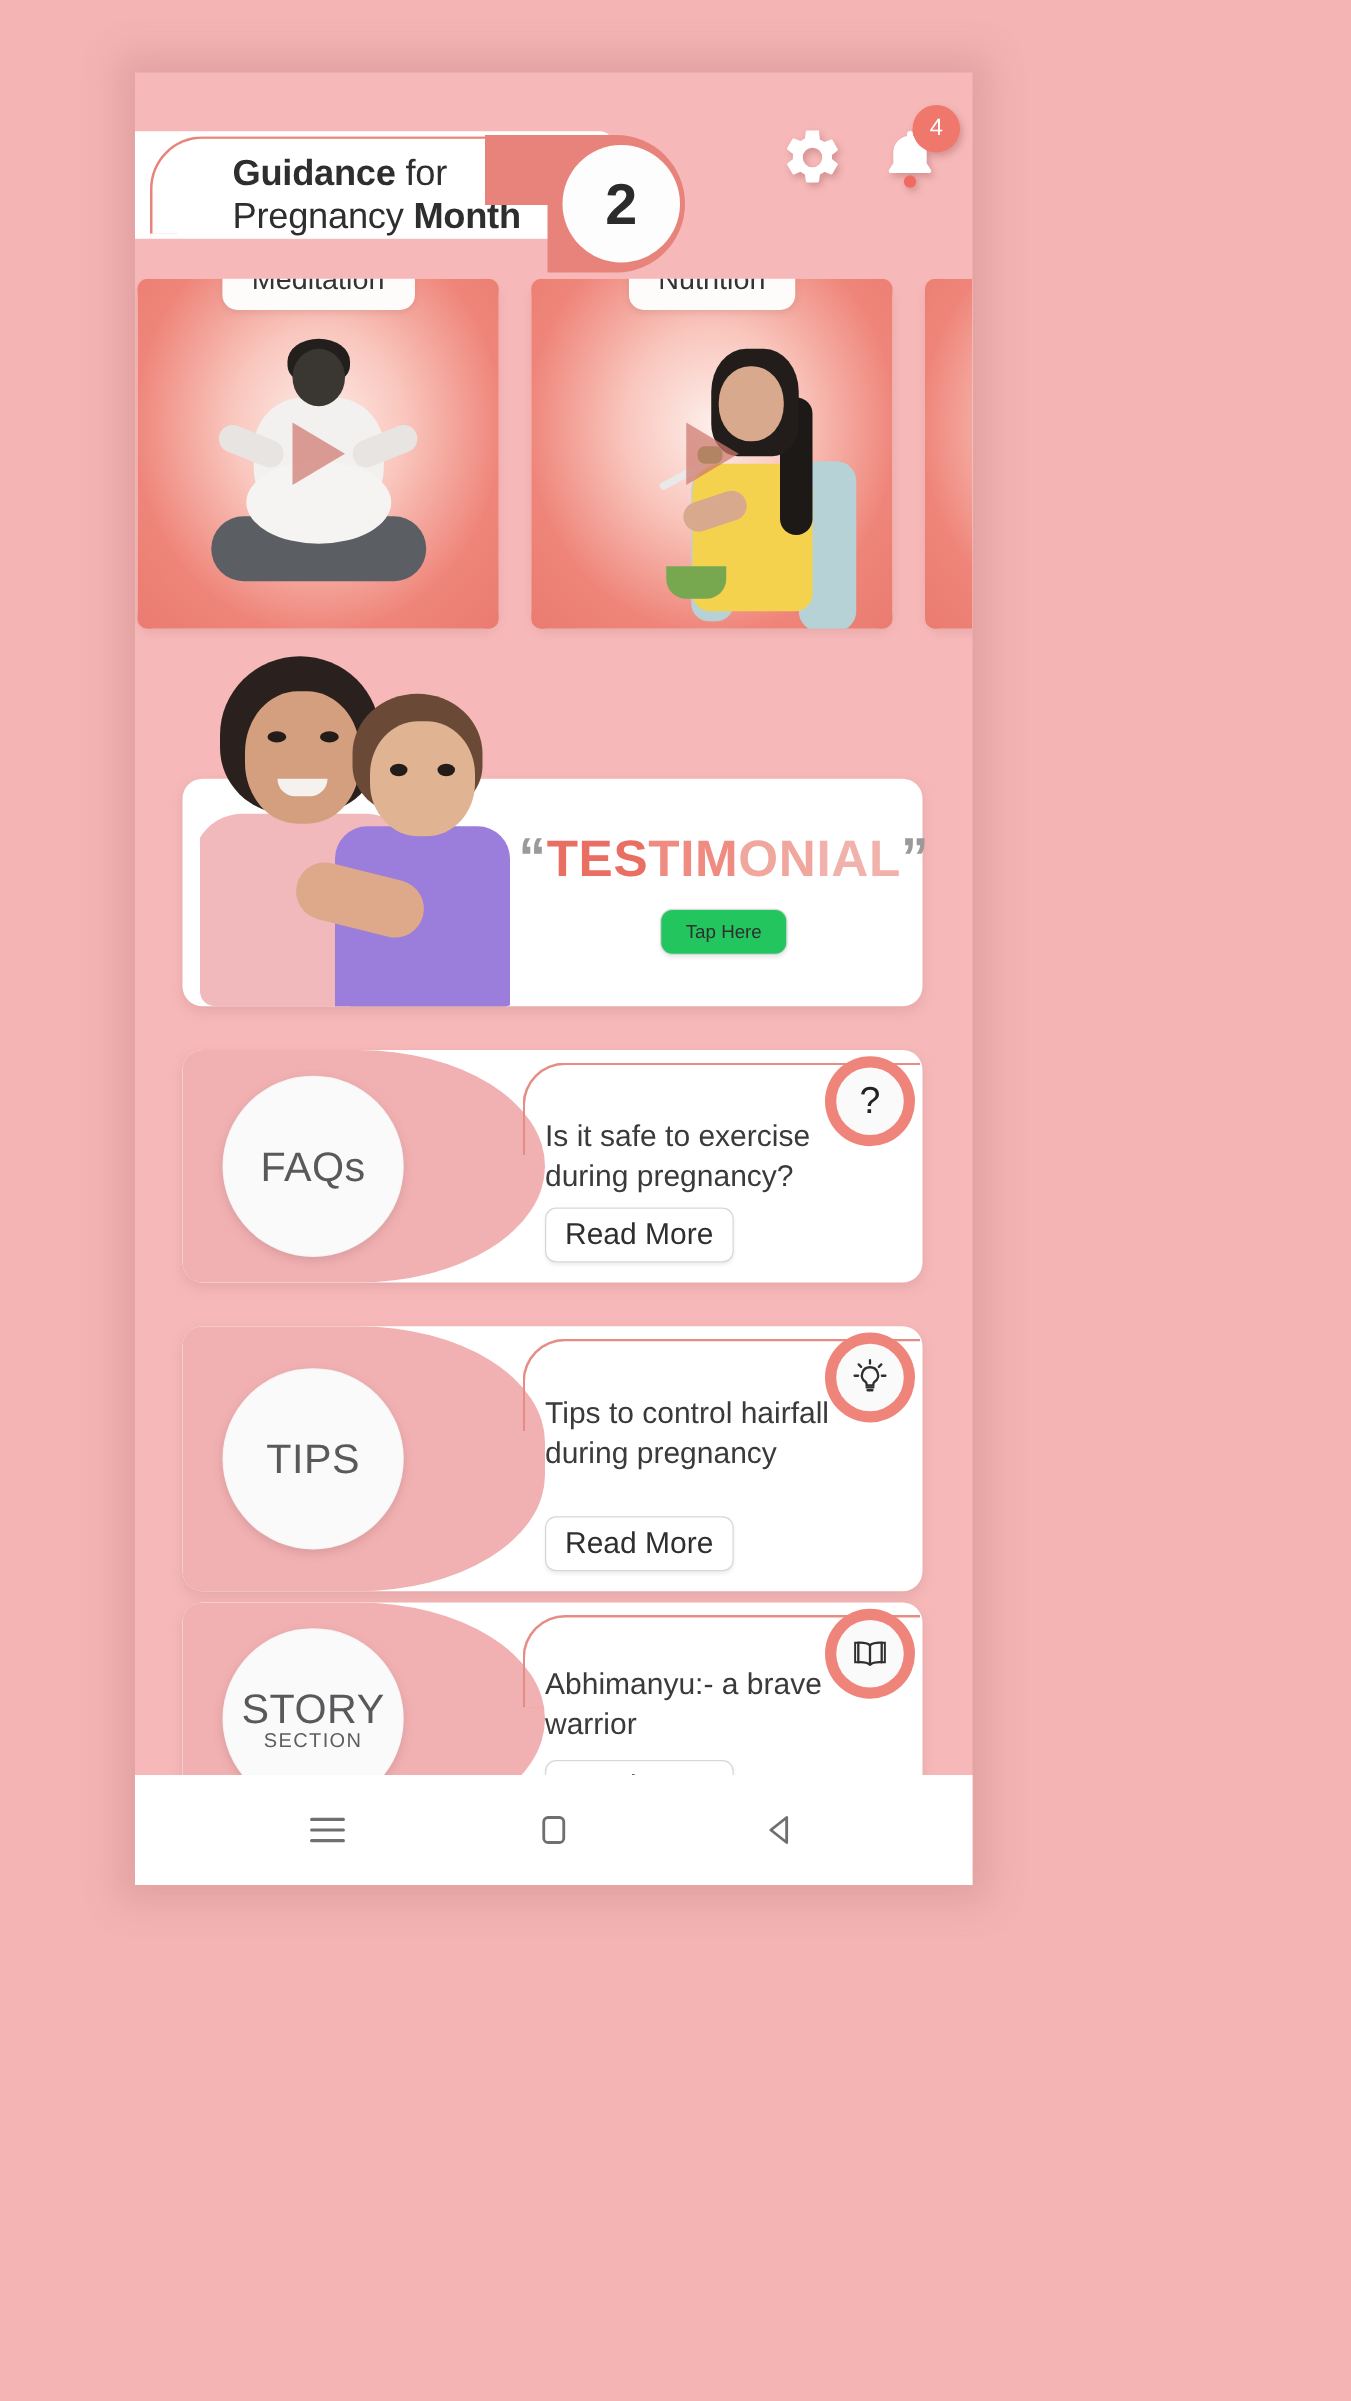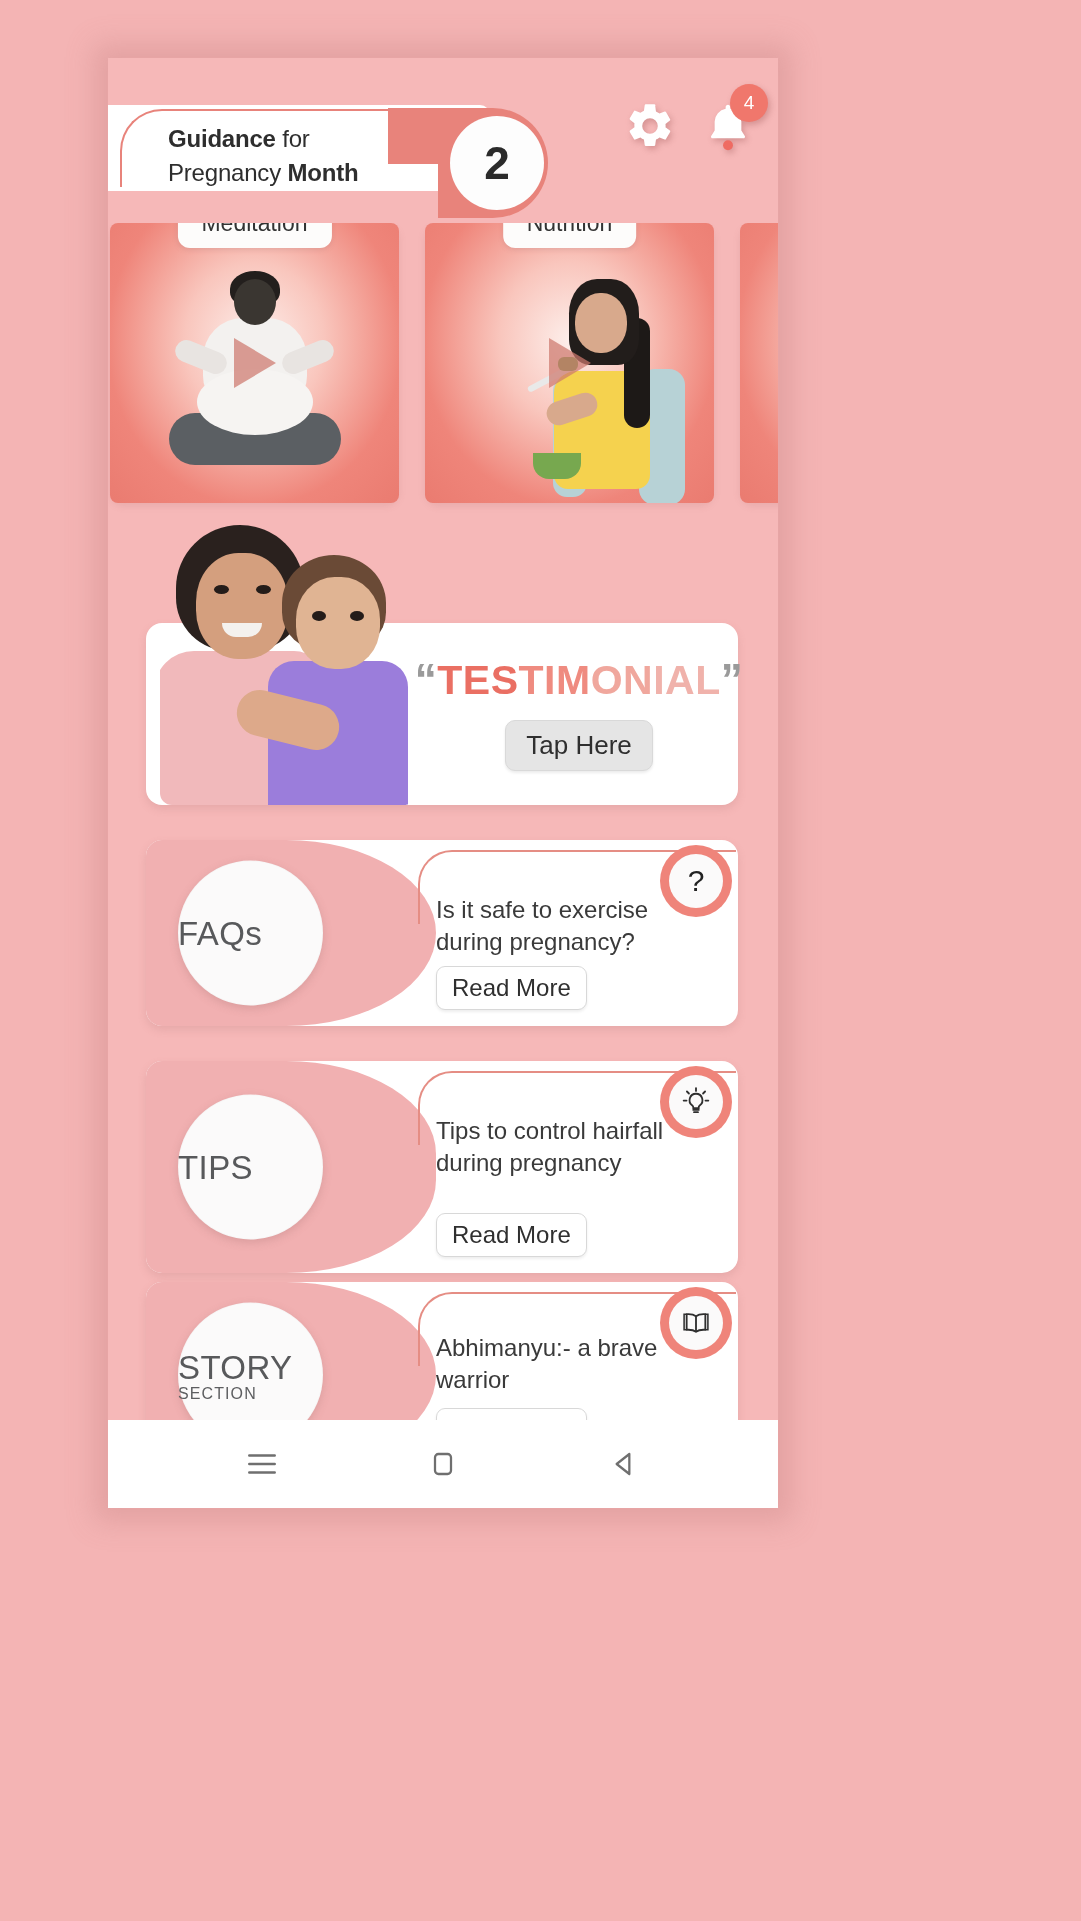--- a/index.html
+++ b/index.html
@@ -35,23 +35,23 @@
     border-radius: 40px 0 0 40px;
     border-top: 2.5px solid #e8837b;
     border-left: 2.5px solid #e8837b;
     border-top-left-radius: 42px;
     border-bottom-left-radius: 0;
     border-bottom: none;
     border-right: none;
     overflow: visible;
   }
   #header-title {
-    position: absolute; left: 60px; top: 64px;
+    position: absolute; left: 78px; top: 64px;
     width: 260px;
-    font-size: 24px; line-height: 34px;
+    font-size: 29px; line-height: 34px;
     color: #2e2e2e; letter-spacing: -0.2px;
   }
   #header-title .light { font-weight: 400; }
   #header-title .bold  { font-weight: 700; }
 
   #month-blob {
     position: absolute; left: 330px; top: 50px;
     width: 110px; height: 110px;
     background: #e8837b;
     border-radius: 0 55px 55px 0;
@@ -180,23 +180,23 @@
   #testimonial-word {
     font-size: 41px; font-weight: 700; letter-spacing: 0.5px;
     display: flex; align-items: center;
   }
   .q-mark { color: #9a9a9a; font-size: 44px; font-weight: 700; line-height: 0.6; }
   .tm-1 { color: #ea6f63; }
   .tm-2 { color: #ef8b80; }
   .tm-3 { color: #f0a79d; }
   .tm-4 { color: #f0b2ab; }
   .tap-btn {
-    background: #e5e5e5; border: 1.6px solid #d9d9d9;
+    background: #22c55e; border: 1.6px solid #d9d9d9;
     border-radius: 10px; padding: 9px 20px;
-    font-size: 26px; color: #2f2f2f;
+    font-size: 15px; color: #2f2f2f;
     box-shadow: 0 2px 3px rgba(0,0,0,0.08);
   }
 
   
   .info-card {
     position: absolute; left: 38px;
     width: 592px;
     background: #ffffff;
     border-radius: 16px;
     box-shadow: 0 4px 9px rgba(170,110,110,0.20);
@@ -212,21 +212,21 @@
     background: #f1b0b1;
     border-radius: 0 150px 150px 0 / 0 93px 93px 0;
   }
   .blob-circle {
     position: absolute; left: 32px; top: 50%;
     transform: translateY(-50%);
     width: 145px; height: 145px;
     background: #fbfafa;
     border-radius: 50%;
     display: flex; flex-direction: column;
-    align-items: flex-start; justify-content: center;
+    align-items: center; justify-content: center;
     box-shadow: inset 0 0 0 1px rgba(0,0,0,0.02), 0 3px 8px rgba(150,100,100,0.25);
   }
   .blob-label   { font-size: 33px; color: #58595b; letter-spacing: 0.4px; font-weight: 400; }
   .blob-label-2 { font-size: 16px; color: #5d5e60; letter-spacing: 1.1px; margin-top: -2px; }
 
   .card-right {
     position: absolute; left: 272px; top: 0;
     right: 0; height: 100%;
   }
   .arc {

